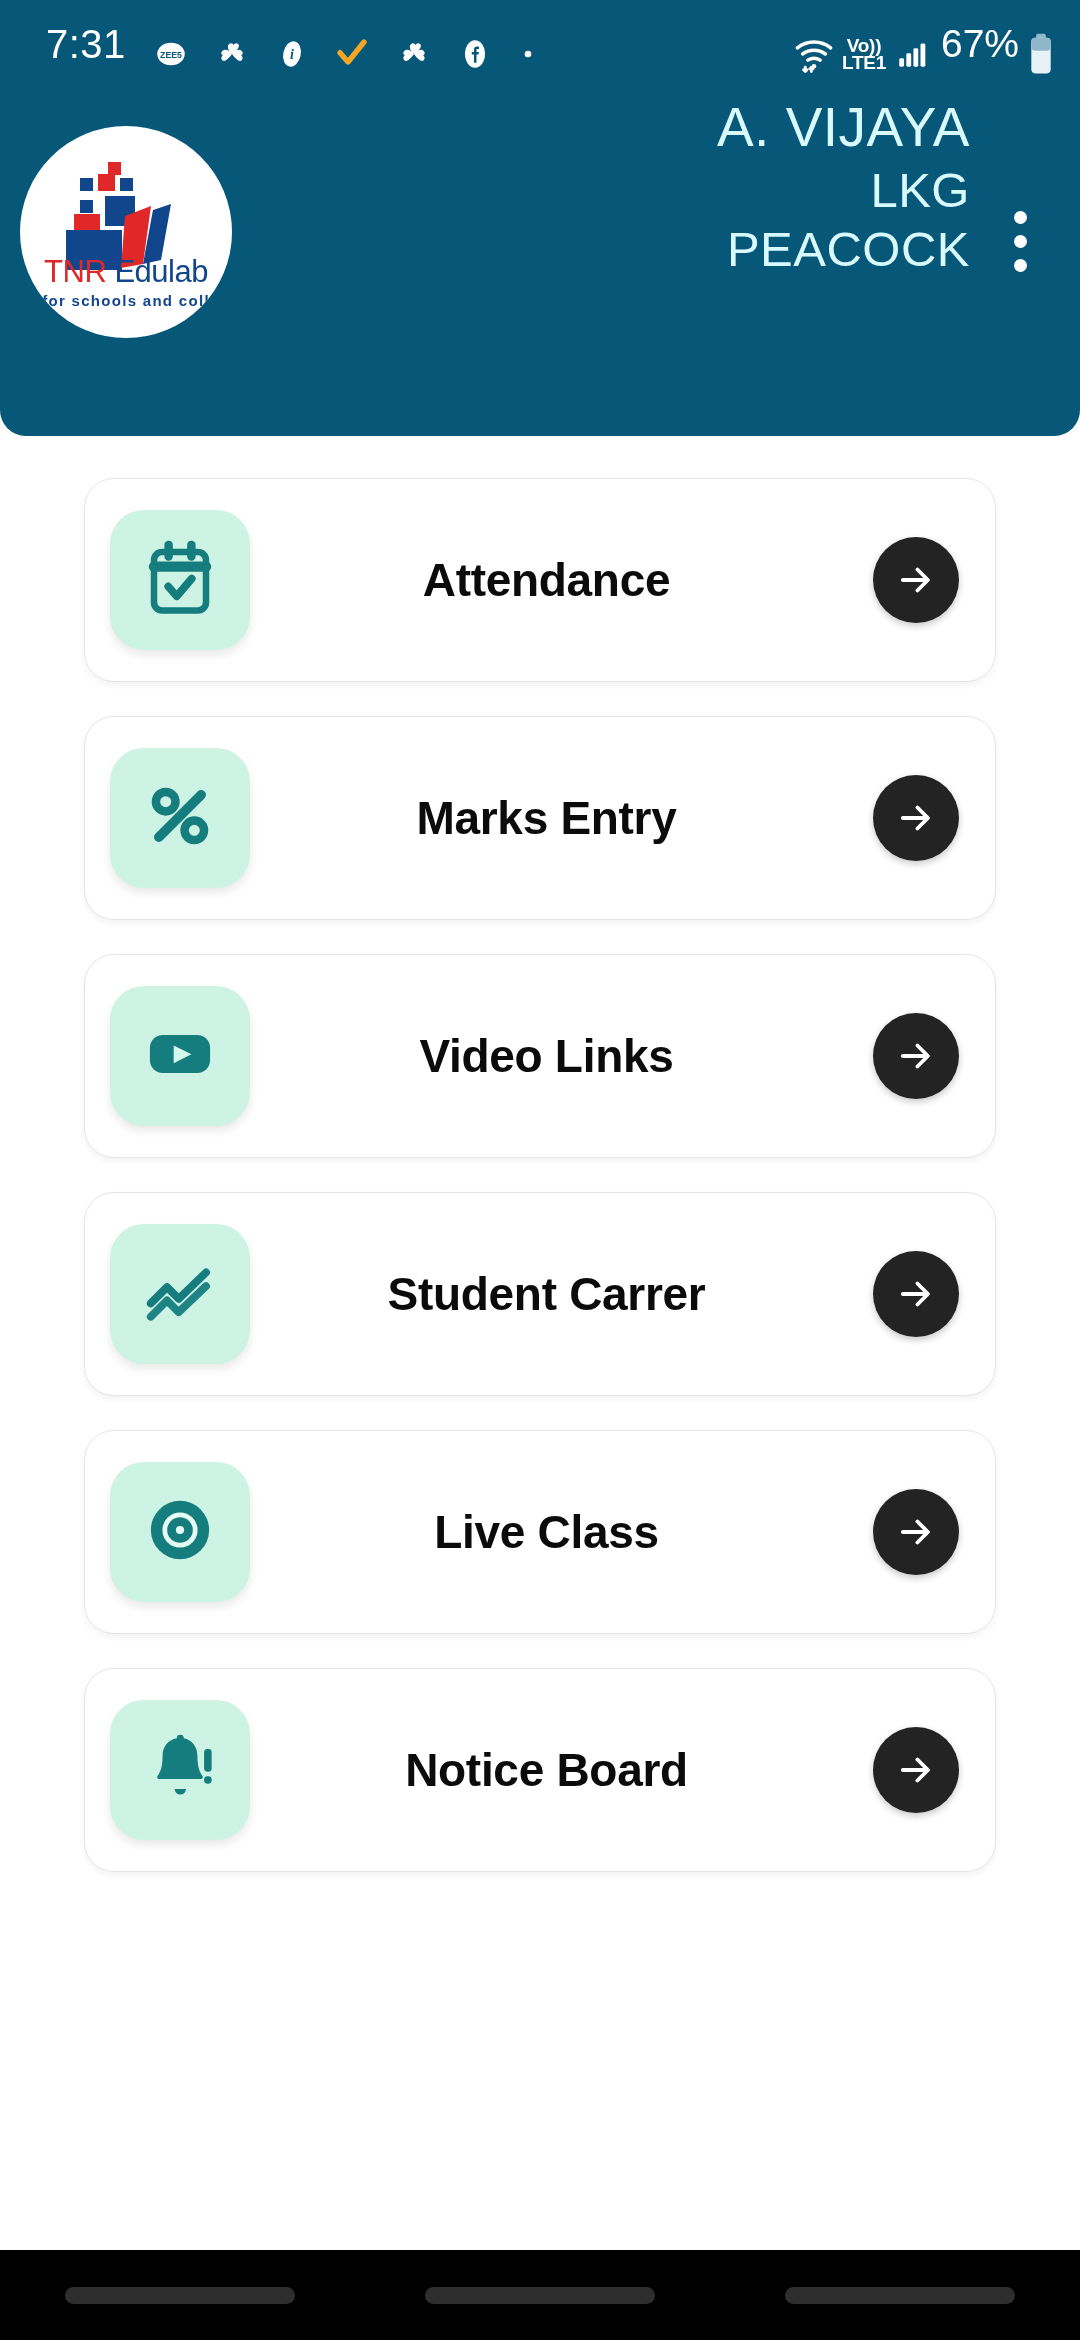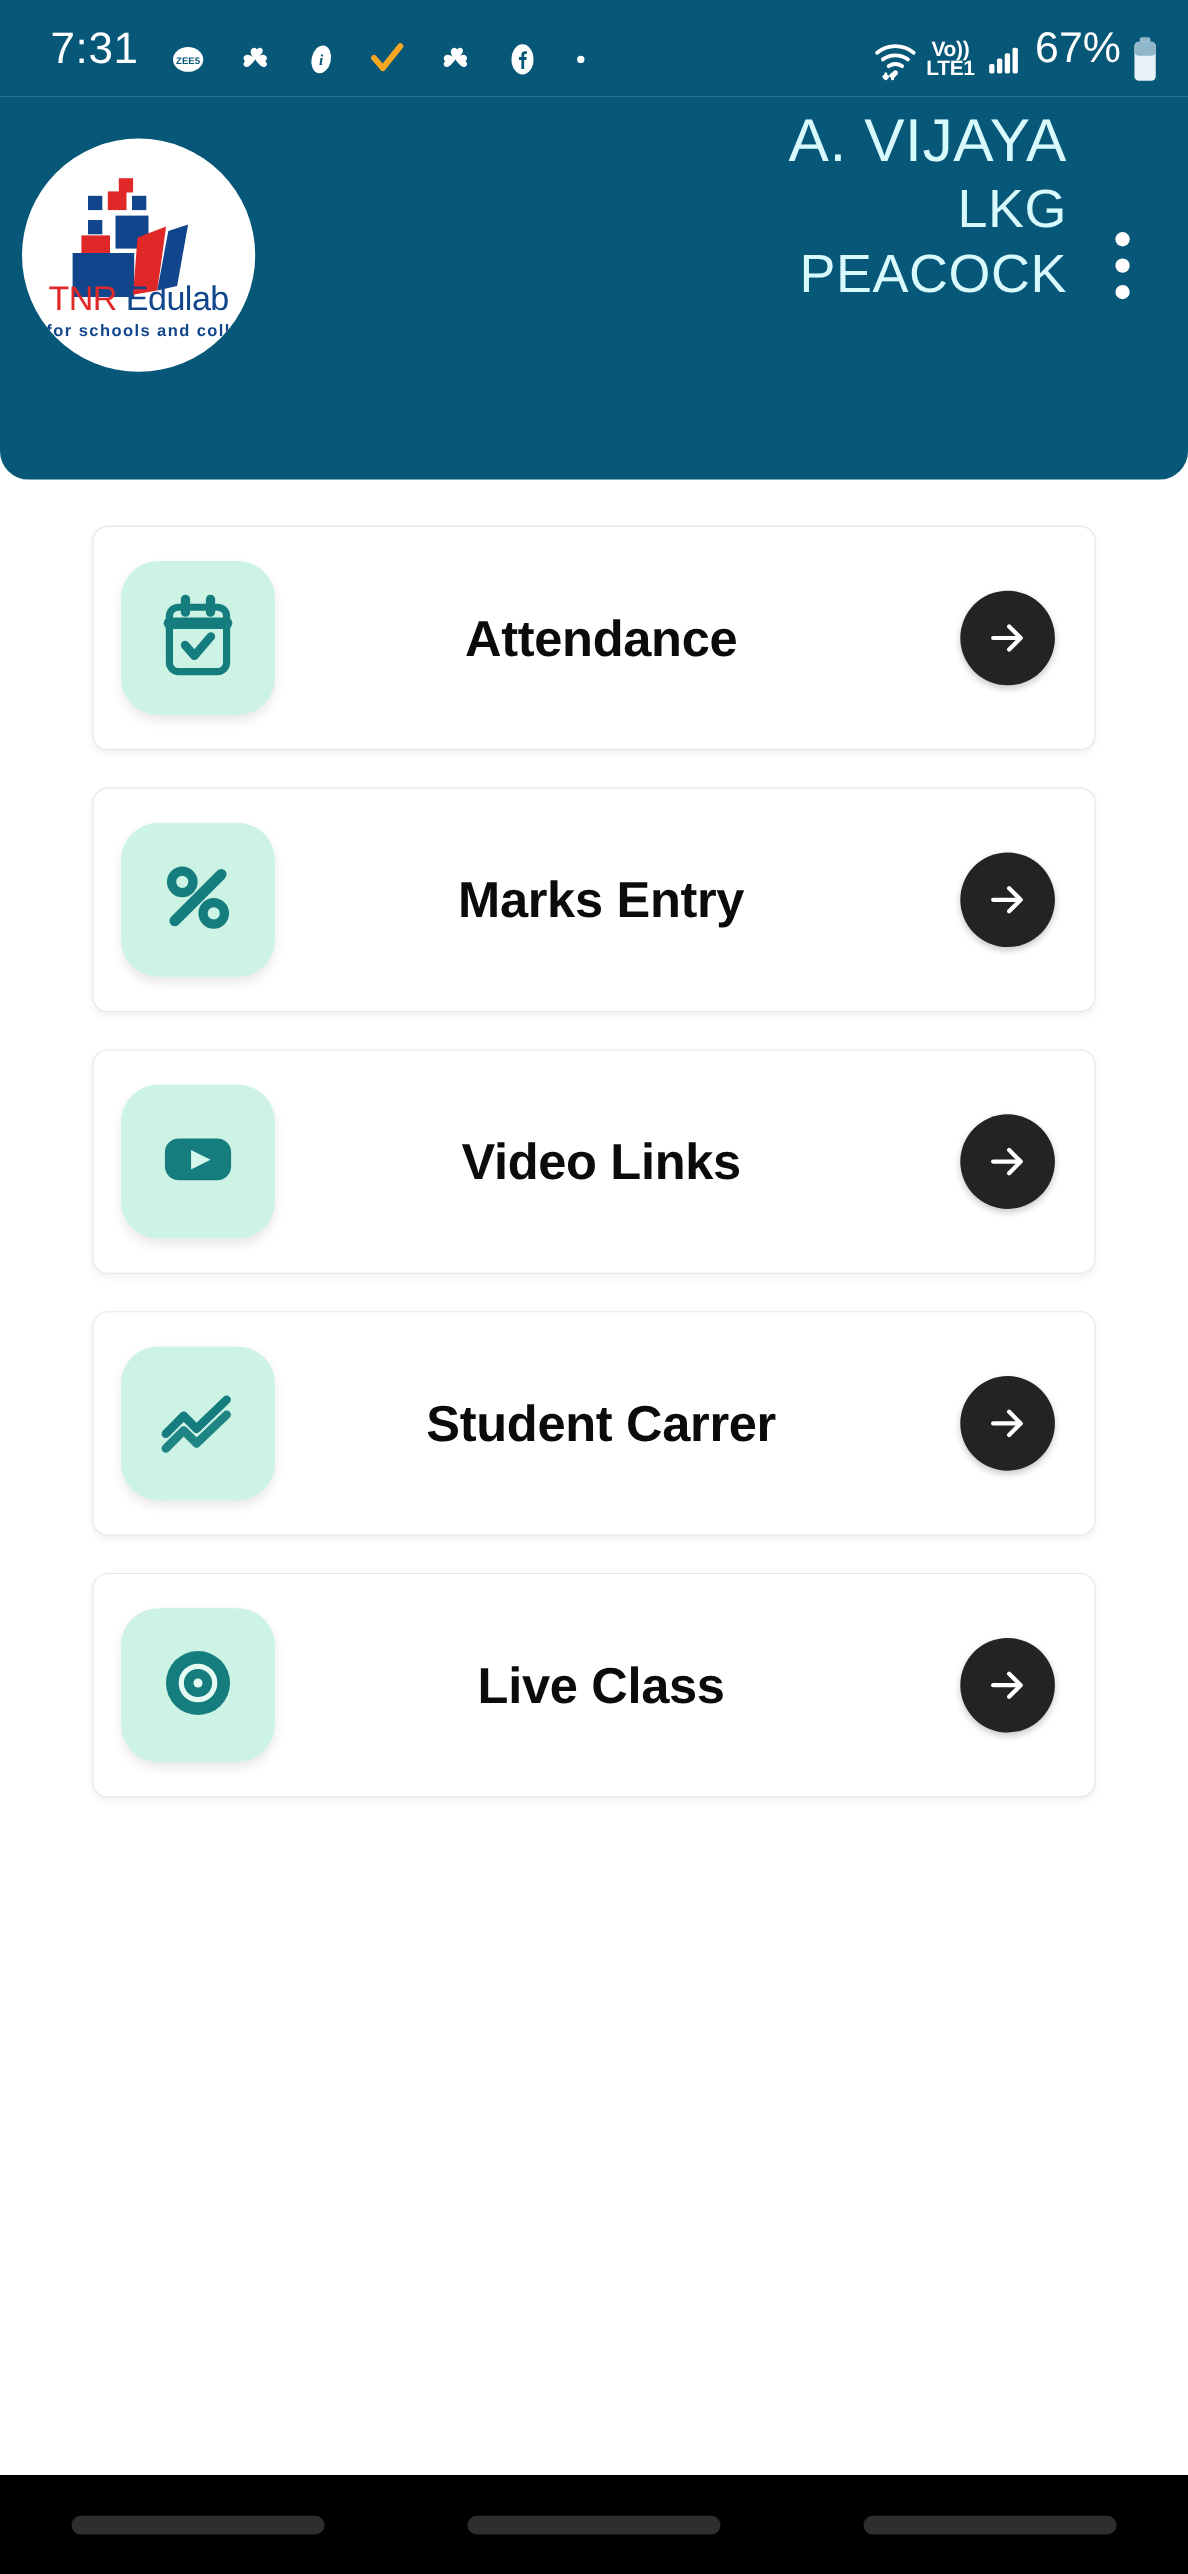--- a/index.html
+++ b/index.html
@@ -56,21 +56,21 @@
   .kebab {
     position:absolute; right:30px; top:110px; width:60px; height:86px;
     display:flex; flex-direction:column; align-items:center; justify-content:center; gap:11px;
   }
   .kebab span { width:13px; height:13px; border-radius:50%; background:#ffffff; display:block; }
 
   
   .cards { position:absolute; top:478px; left:0; width:1080px; }
   .card {
     position:relative; margin:0 84px 34px 84px; height:204px;
-    background:#ffffff; border:1.5px solid #e6e6e6; border-radius:14px;
+    background:#ffffff; border:1.5px solid #e6e6e6; border-radius:30px;
     box-shadow:0 3px 7px rgba(0,0,0,0.055);
     display:flex; align-items:center;
   }
   .tile {
     width:140px; height:140px; margin-left:25px; border-radius:34px;
     background:#cdf3e5; display:flex; align-items:center; justify-content:center;
     box-shadow:0 5px 10px rgba(0,0,0,0.09);
     flex-shrink:0;
   }
   .card-label {
@@ -307,20 +307,39 @@
       </div>
       <div class="card-label">Live Class</div>
       <div class="go">
         <svg width="42" height="42" viewBox="0 0 24 24" fill="none" stroke="#ffffff" stroke-width="2.2" stroke-linecap="round" stroke-linejoin="round">
             <path d="M4.5 12h14"></path>
             <path d="M12.8 6l6 6-6 6"></path>
           </svg>
       </div>
     </div>
 
+    <div class="card">
+      <div class="tile">
+        <span>
+          <svg width="76" height="76" viewBox="0 0 24 24" fill="#157d7e">
+            <path d="M11 2.6a1.1 1.1 0 1 1 2.2 0c2.6.5 4.3 2.7 4.3 5.5 0 4 .9 5.4 1.6 6.4.3.4 0 1-.5 1H5.4c-.5 0-.8-.6-.5-1 .7-1 1.6-2.4 1.6-6.4 0-2.8 1.7-5 4.5-5.5z"></path>
+            <path d="M10.3 18.6h3.6a1.8 1.8 0 0 1-3.6 0z"></path>
+            <rect x="19.6" y="6" width="2.4" height="7.2" rx="1.1"></rect>
+            <rect x="19.6" y="14.6" width="2.4" height="2.4" rx="1.1"></rect>
+          </svg>
+        </span>
+      </div>
+      <div class="card-label">Notice Board</div>
+      <div class="go">
+        <svg width="42" height="42" viewBox="0 0 24 24" fill="none" stroke="#ffffff" stroke-width="2.2" stroke-linecap="round" stroke-linejoin="round">
+            <path d="M4.5 12h14"></path>
+            <path d="M12.8 6l6 6-6 6"></path>
+          </svg>
+      </div>
+    </div>
 
   </div>
 
   <div class="navbar">
     <div class="navpill"></div>
     <div class="navpill"></div>
     <div class="navpill"></div>
   </div>
 
 </div>

